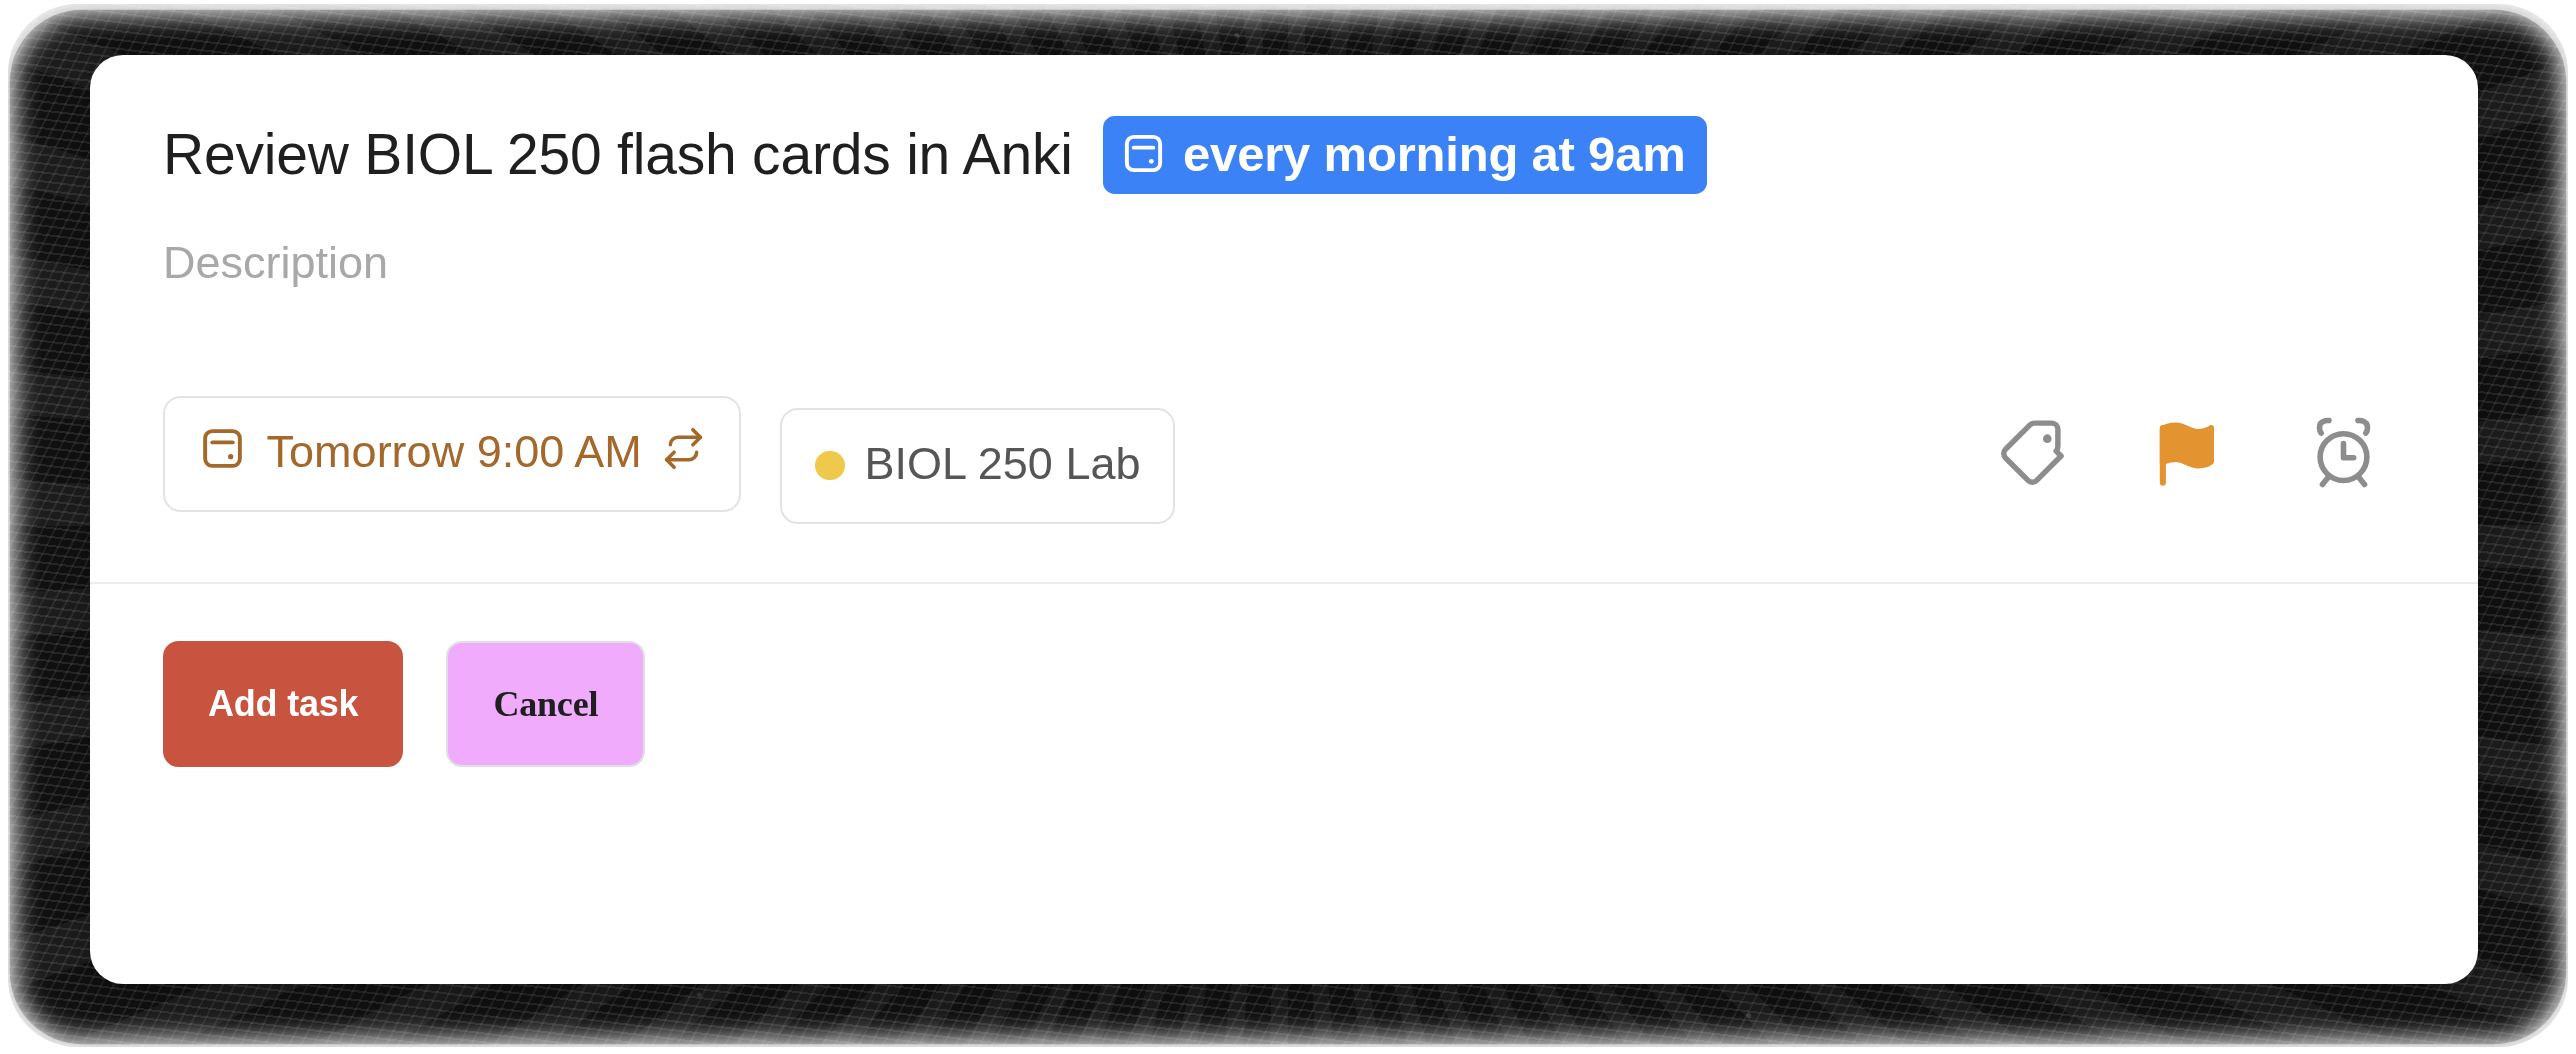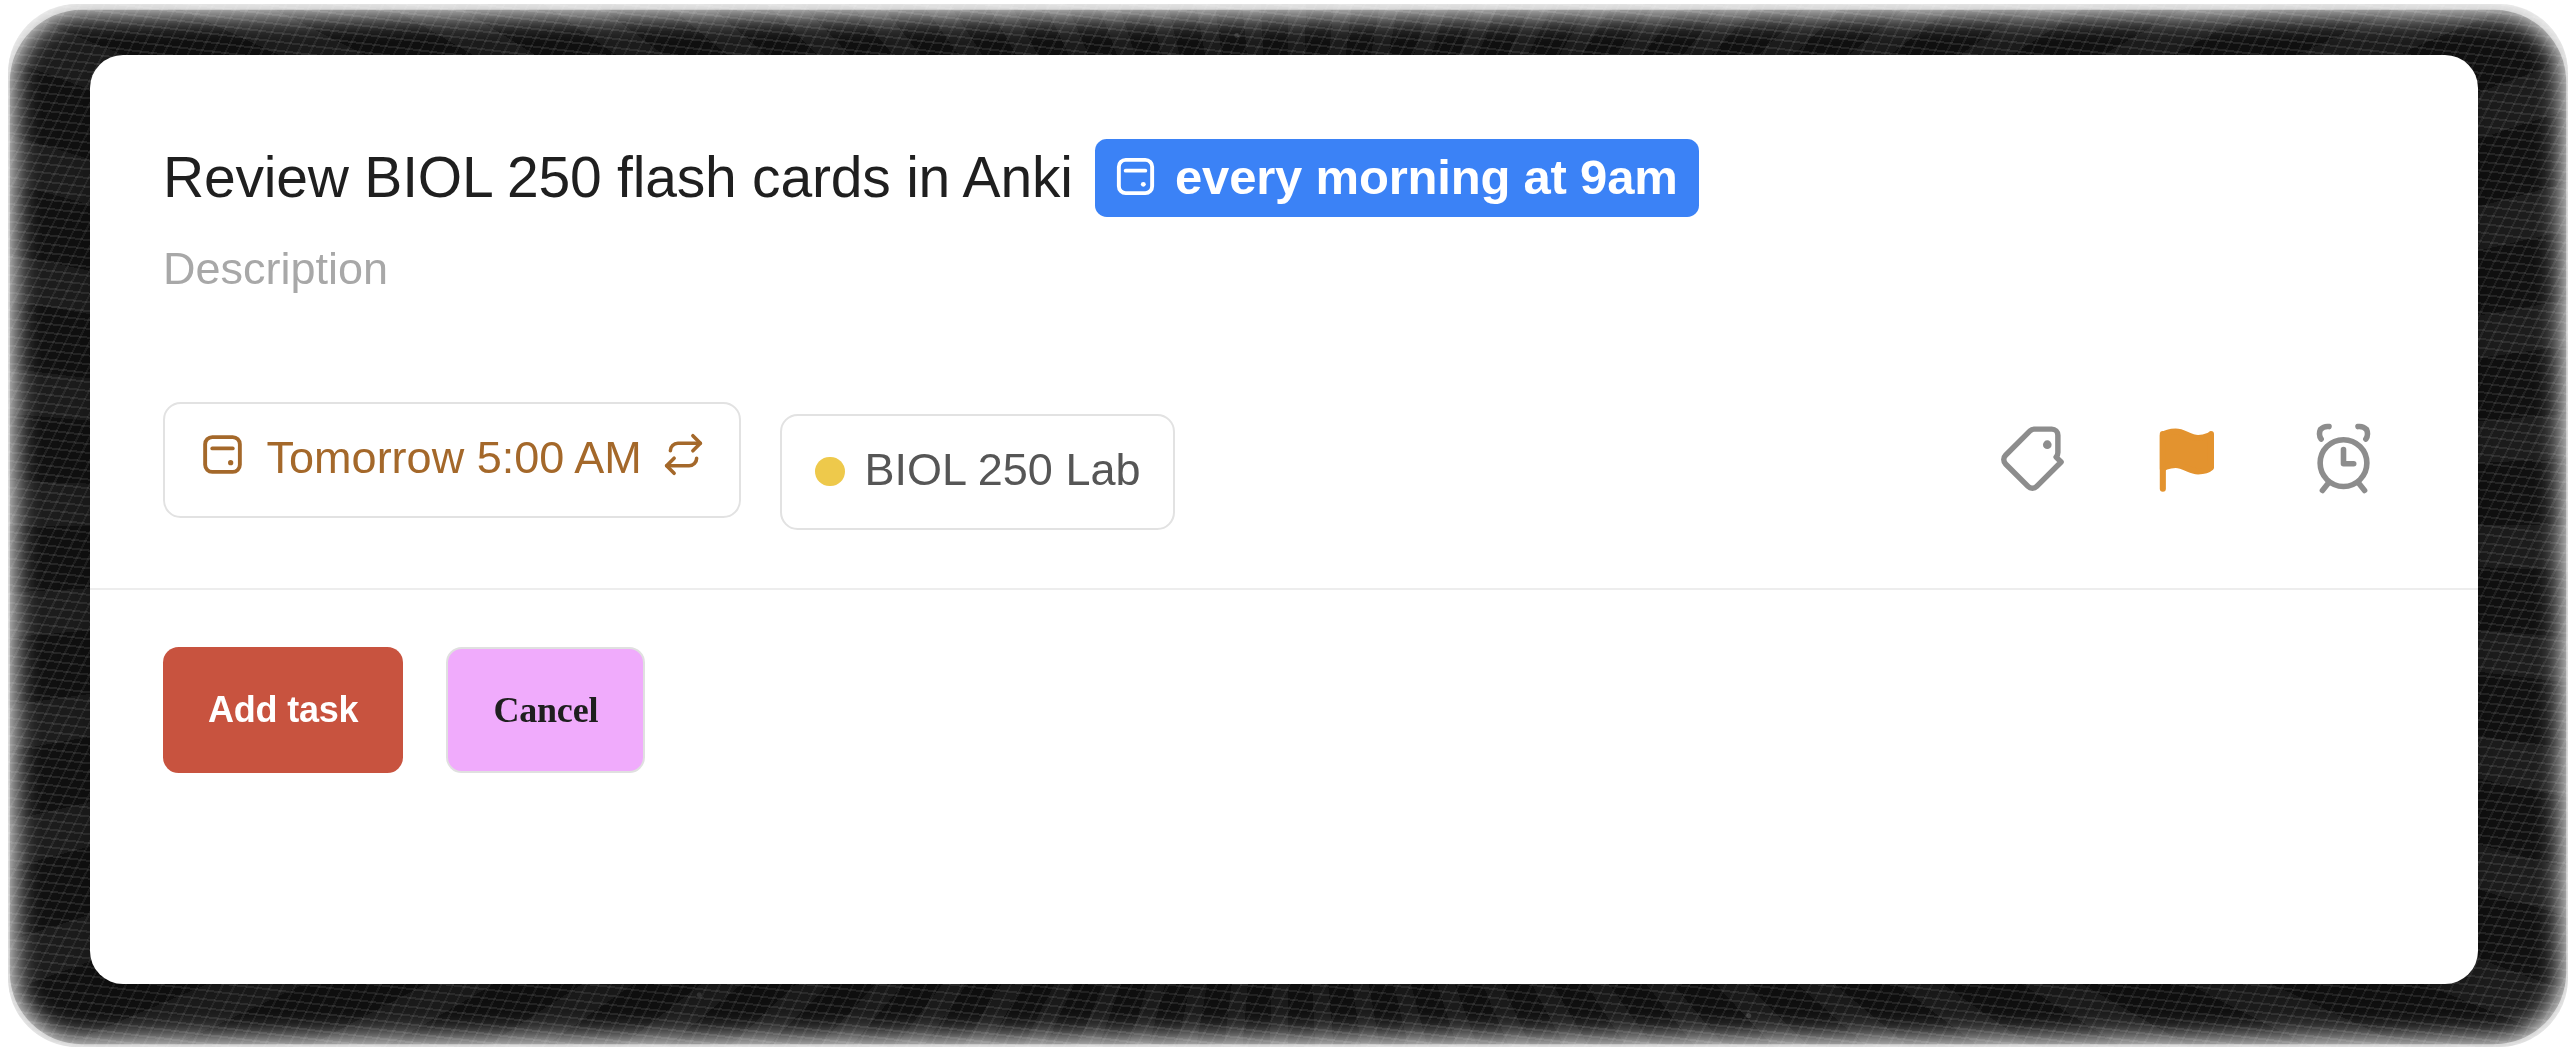--- a/index.html
+++ b/index.html
@@ -77,24 +77,23 @@
   }
 
   .card-body {
     padding: 61px 73px 0 73px;
   }
 
   
   .title-row {
     display: flex;
     align-items: center;
-    gap: 22px;
+    gap: 30px;
     flex-wrap: nowrap;
     white-space: nowrap;
-    margin-top: 23px;
   }
   .task-title {
     font-size: 57px;
     line-height: 1.05;
     color: #1f1f1f;
     letter-spacing: -0.2px;
     font-weight: 400;
   }
   .recur-badge {
     display: inline-flex;
@@ -104,21 +103,21 @@
     border-radius: 11.8px;
     padding: 9.8px 21.6px 11.8px 17.7px;
     font-size: 49px;
     font-weight: 700;
     letter-spacing: -0.2px;
   }
   .recur-badge .ico { display: flex; align-items: center; }
 
   
   .description {
-    margin-top: 26px;
+    margin-top: 43px;
     font-size: 45px;
     color: #a8a8a8;
     font-weight: 400;
   }
 
   
   .chips-row {
     display: flex;
     align-items: center;
     margin-top: 104px;
@@ -239,21 +238,21 @@
       <div class="chips-row">
 
         <div class="chip date">
           <span>
             <svg width="49" height="49" viewBox="0 0 24 24" fill="none" stroke="#a4682a" stroke-width="1.9" stroke-linecap="round" stroke-linejoin="round">
               <rect x="3.5" y="3.5" width="17" height="17" rx="3.5"></rect>
               <line x1="7" y1="9" x2="17" y2="9"></line>
               <circle cx="16" cy="16" r="1.3" fill="#a4682a" stroke="none"></circle>
             </svg>
           </span>
-          <span class="label">Tomorrow 5:00 AM</span>
+          <span class="label">Tomorrow 9:00 AM</span>
           <span>
             <svg width="45" height="45" viewBox="0 0 24 24" fill="none" stroke="#a4682a" stroke-width="1.9" stroke-linecap="round" stroke-linejoin="round">
               <polyline points="17 2 21 6 17 10"></polyline>
               <path d="M21 6H9a4 4 0 0 0-4 4"></path>
               <polyline points="7 22 3 18 7 14"></polyline>
               <path d="M3 18h12a4 4 0 0 0 4-4"></path>
             </svg>
           </span>
         </div>
 

